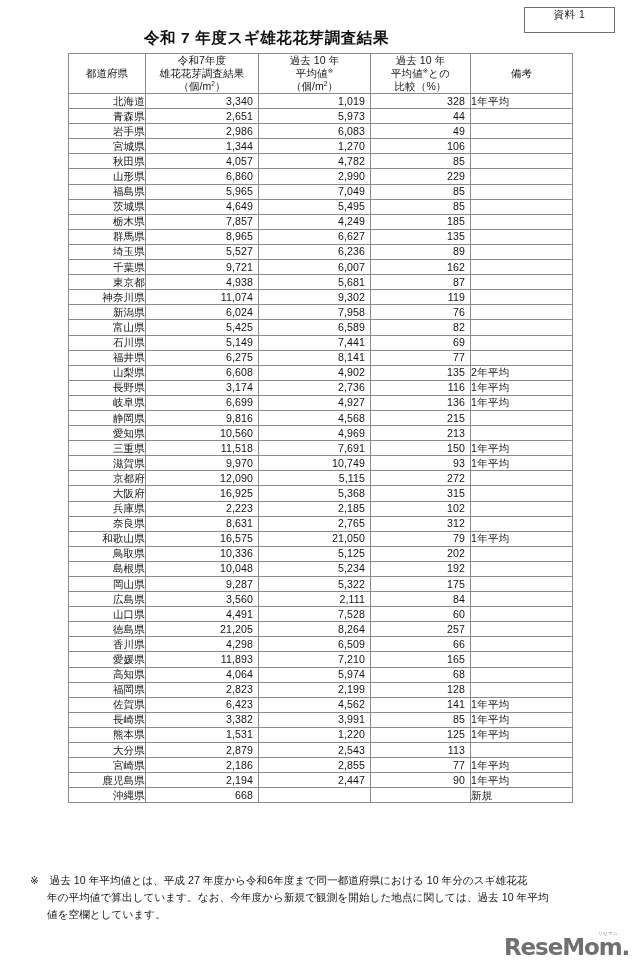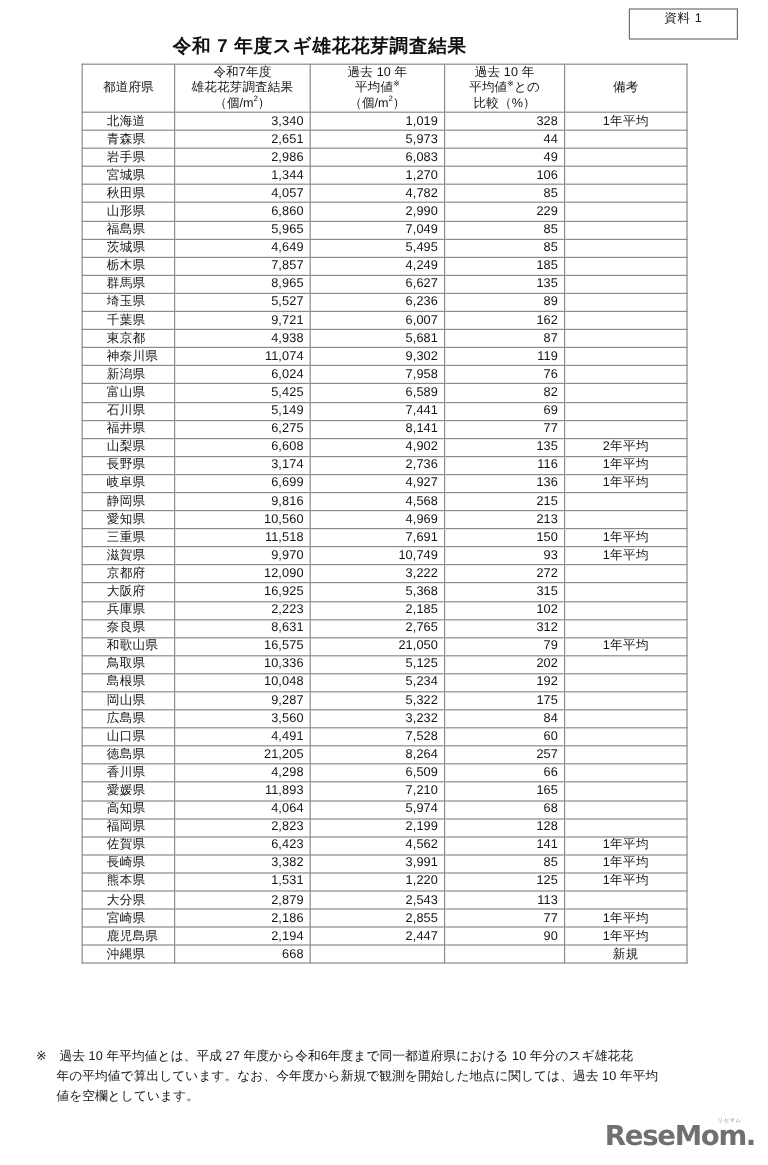--- a/index.html
+++ b/index.html
@@ -95,32 +95,31 @@
   .unit-frac {
     letter-spacing: 0px;
   }
   .unit-frac sup {
     font-size: 6.5px;
     vertical-align: super;
     line-height: 0;
   }
 
   tbody td.pref {
-    text-align: left;
-    padding-left: 20px;
+    text-align: right;
+    padding-left: 5px;
     letter-spacing: 0.2px;
   }
   tbody td.num {
     text-align: right;
     padding-right: 5px;
     font-size: 10.6px;
     letter-spacing: 0.1px;
   }
   tbody td.note {
-    text-align: center;
     letter-spacing: 0.3px;
   }
 
   
   .footnotes {
     position: absolute;
     left: 30px;
     top: 872px;
     width: 580px;
     font-size: 10.6px;
@@ -385,21 +384,21 @@
         <tr>
           <td class="pref">滋賀県</td>
           <td class="num">9,970</td>
           <td class="num">10,749</td>
           <td class="num">93</td>
           <td class="note">1年平均</td>
         </tr>
         <tr>
           <td class="pref">京都府</td>
           <td class="num">12,090</td>
-          <td class="num">3,222</td>
+          <td class="num">5,115</td>
           <td class="num">272</td>
           <td class="note"></td>
         </tr>
         <tr>
           <td class="pref">大阪府</td>
           <td class="num">16,925</td>
           <td class="num">5,368</td>
           <td class="num">315</td>
           <td class="note"></td>
         </tr>
@@ -441,21 +440,21 @@
         <tr>
           <td class="pref">岡山県</td>
           <td class="num">9,287</td>
           <td class="num">5,322</td>
           <td class="num">175</td>
           <td class="note"></td>
         </tr>
         <tr>
           <td class="pref">広島県</td>
           <td class="num">3,560</td>
-          <td class="num">3,232</td>
+          <td class="num">2,111</td>
           <td class="num">84</td>
           <td class="note"></td>
         </tr>
         <tr>
           <td class="pref">山口県</td>
           <td class="num">4,491</td>
           <td class="num">7,528</td>
           <td class="num">60</td>
           <td class="note"></td>
         </tr>

